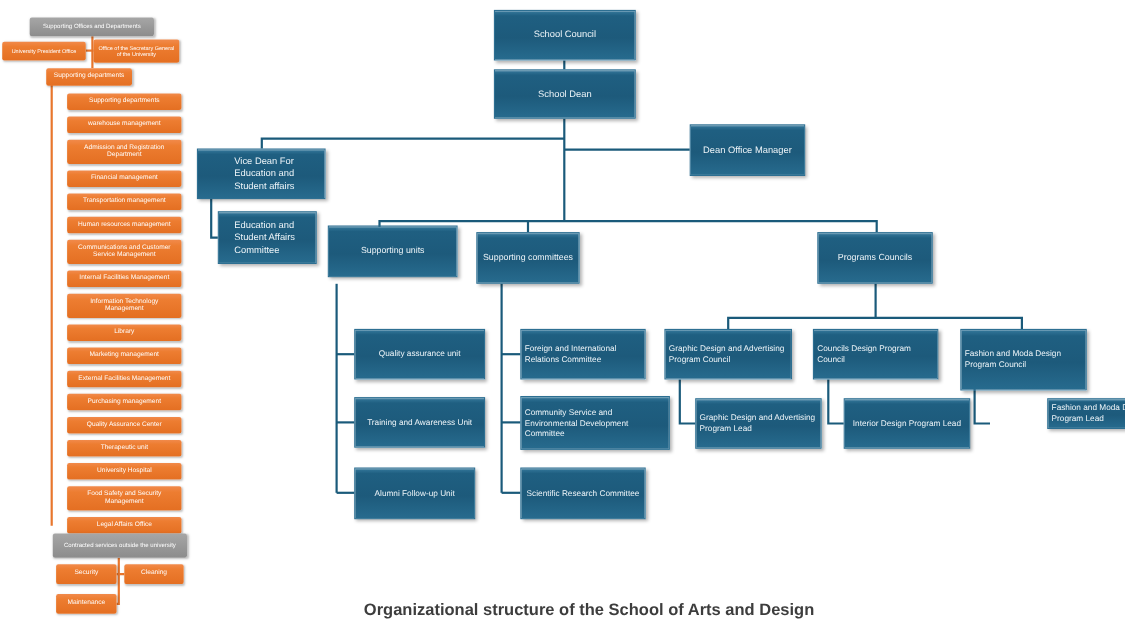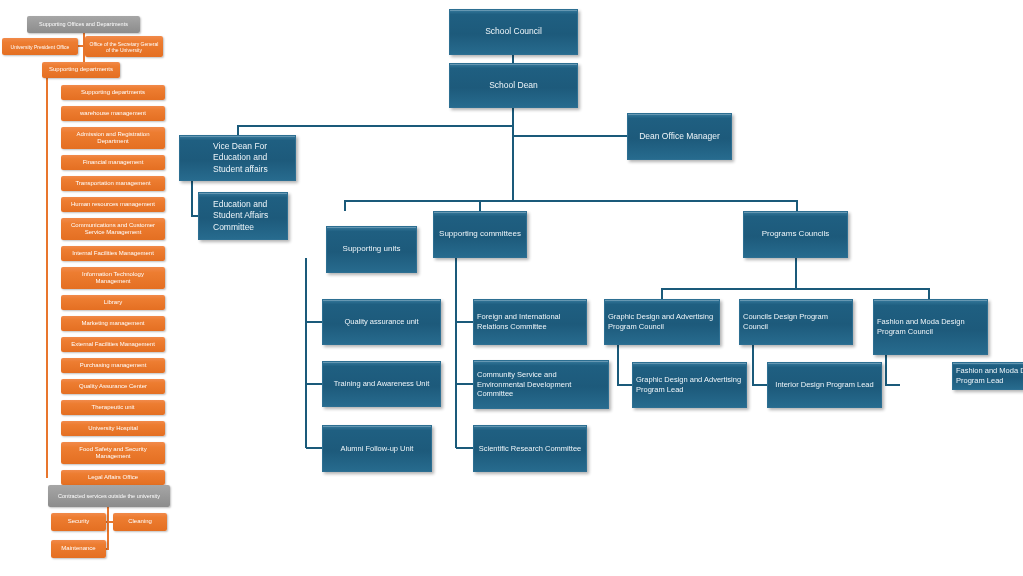--- a/index.html
+++ b/index.html
@@ -140,21 +140,21 @@
   <div class="bbox" style="left:449px; top:9px;   width:129px; height:46px;">School Council</div>
 
   <div class="bbox" style="left:449px; top:63px;  width:129px; height:45px;">School Dean</div>
 
   <div class="bbox" style="left:627px; top:113px; width:105px; height:47px;">Dean Office Manager</div>
 
   <div class="bbox" style="left:179px; top:135px; width:117px; height:46px;padding-left:33px;">Vice Dean For Education and Student affairs</div>
 
   <div class="bbox" style="left:198px; top:192px; width:90px; height:48px;padding-left:14px;">Education and Student Affairs Committee</div>
 
-  <div class="bbox small" style="left:298px; top:226px; width:91px; height:47px;margin-left:28px;">Supporting units</div>
+  <div class="bbox small" style="left:298px; top:205px; width:118px; height:47px;">Supporting units</div>
 
   <div class="bbox small" style="left:433px; top:211px; width:94px; height:47px;">Supporting committees</div>
 
   <div class="bbox small" style="left:743px; top:211px; width:105px; height:47px;">Programs Councils</div>
 
   <div class="bbox child" style="left:322px; top:299px; width:119px; height:46px;">Quality assurance unit</div>
   <div class="bbox child" style="left:322px; top:361px; width:119px; height:46px;">Training and Awareness Unit</div>
   <div class="bbox child" style="left:322px; top:425px; width:110px; height:47px;">Alumni Follow-up Unit</div>
 
   <div class="bbox child" style="left:473px; top:299px; width:114px; height:46px;">Foreign and International Relations Committee</div>
@@ -162,14 +162,15 @@
   <div class="bbox child" style="left:473px; top:425px; width:114px; height:47px;">Scientific Research Committee</div>
 
   <div class="bbox child" style="left:604px; top:299px; width:116px; height:46px;">Graphic Design and Advertising Program Council</div>
   <div class="bbox child" style="left:739px; top:299px; width:114px; height:46px;">Councils Design Program Council</div>
   <div class="bbox child" style="left:873px; top:299px; width:115px; height:56px;">Fashion and Moda Design Program Council</div>
 
   <div class="bbox child" style="left:632px; top:362px; width:115px; height:46px;">Graphic Design and Advertising Program Lead</div>
   <div class="bbox child" style="left:767px; top:362px; width:115px; height:46px;">Interior Design Program Lead</div>
   <div class="bbox child" style="left:952px; top:362px; width:115px; height:28px;">Fashion and Moda Design Program Lead</div>
 
+  <div id="title">Organizational structure of the School of Arts and Design</div>
 
 </div>
 
 </body></html>

